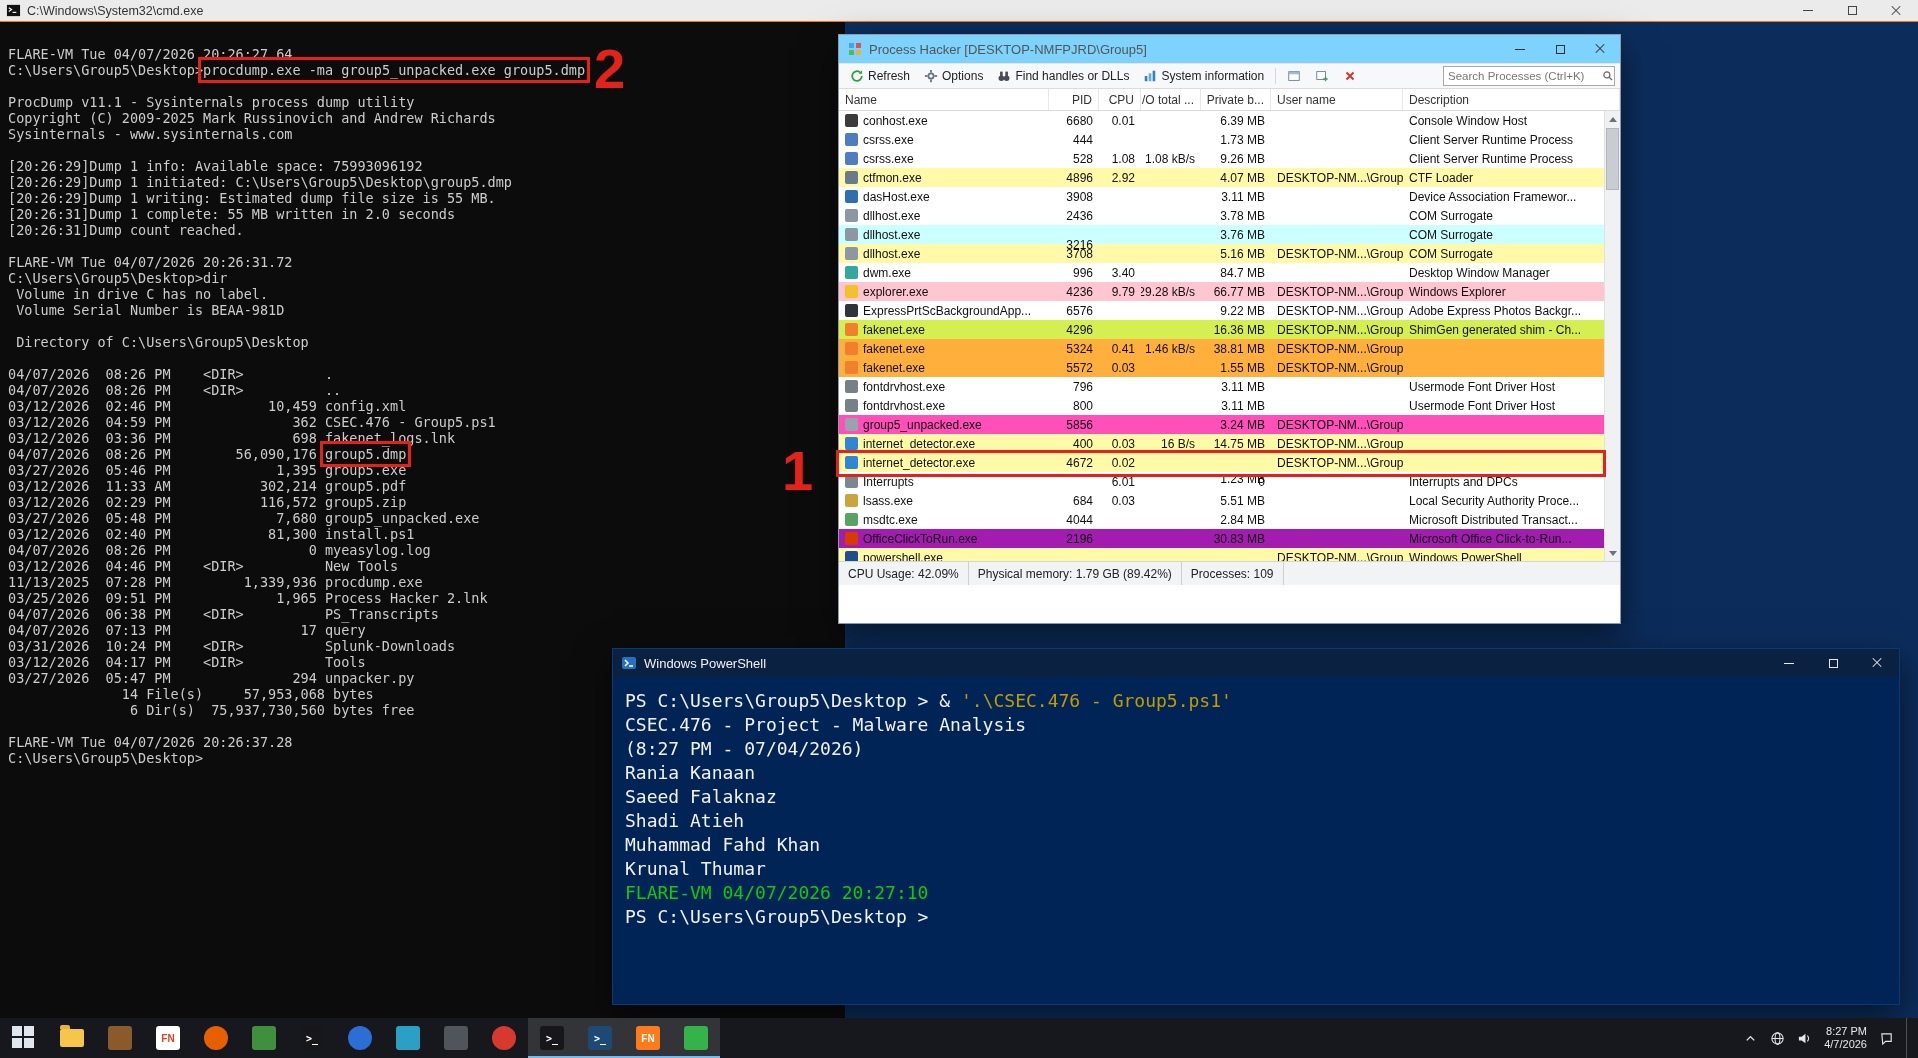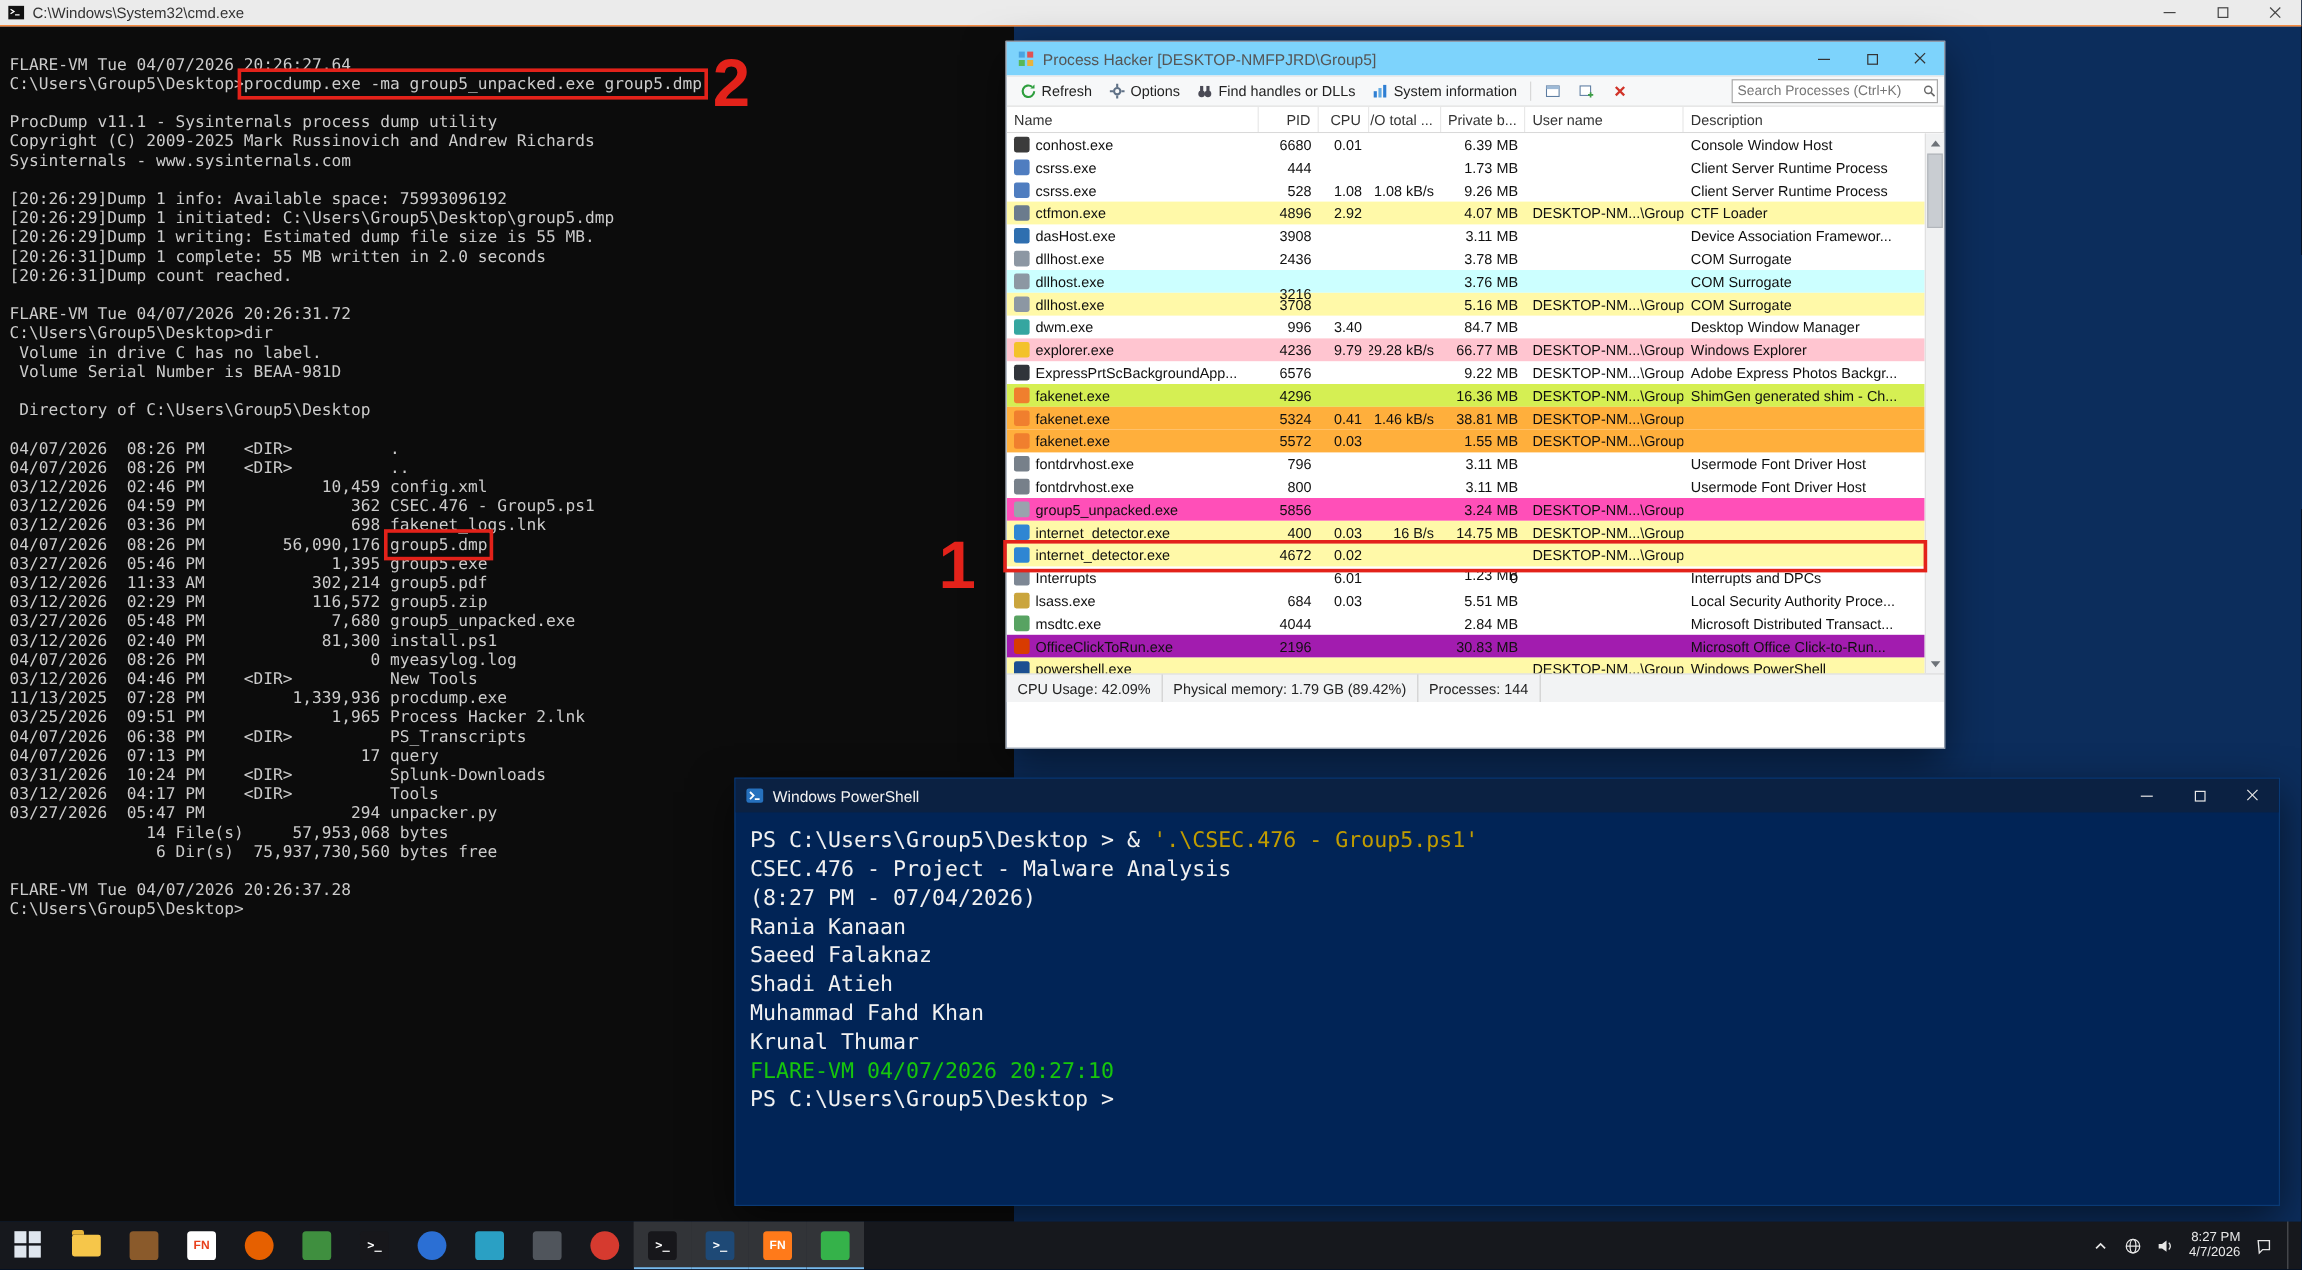--- a/index.html
+++ b/index.html
@@ -601,21 +601,21 @@
         <div class="ph-thumb"></div>
         <div class="arr arr-down">
             <span class="tri-down"></span>
           </div>
       </div>
     </div>
 
     <div class="ph-status">
         <div class="ph-status-seg">CPU Usage: 42.09%</div>
         <div class="ph-status-seg">Physical memory: 1.79 GB (89.42%)</div>
-        <div class="ph-status-seg">Processes: 144</div>
+        <div class="ph-status-seg">Processes: 109</div>
       </div>
   </div>
 
   <div class="ps-window">
     <div class="ps-titlebar">
       <svg width="16" height="16" viewBox="0 0 16 16">
         <rect x="1" y="2" width="14" height="12" rx="2" fill="#2671be"></rect>
         <path d="M4 5l3 3-3 3" stroke="#fff" stroke-width="1.5" fill="none"></path>
         <line x1="8" y1="11" x2="12" y2="11" stroke="#fff" stroke-width="1.5"></line>
       </svg>

